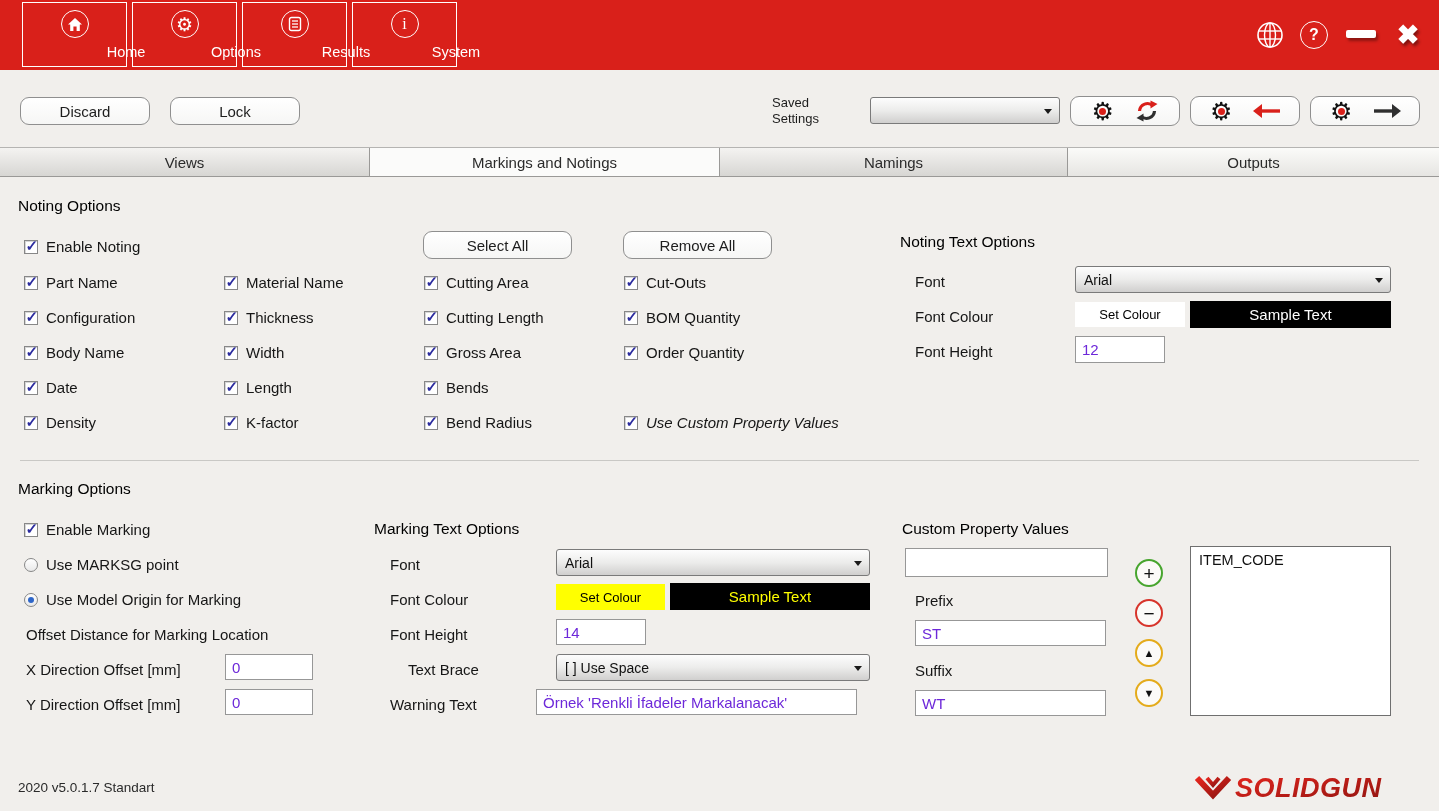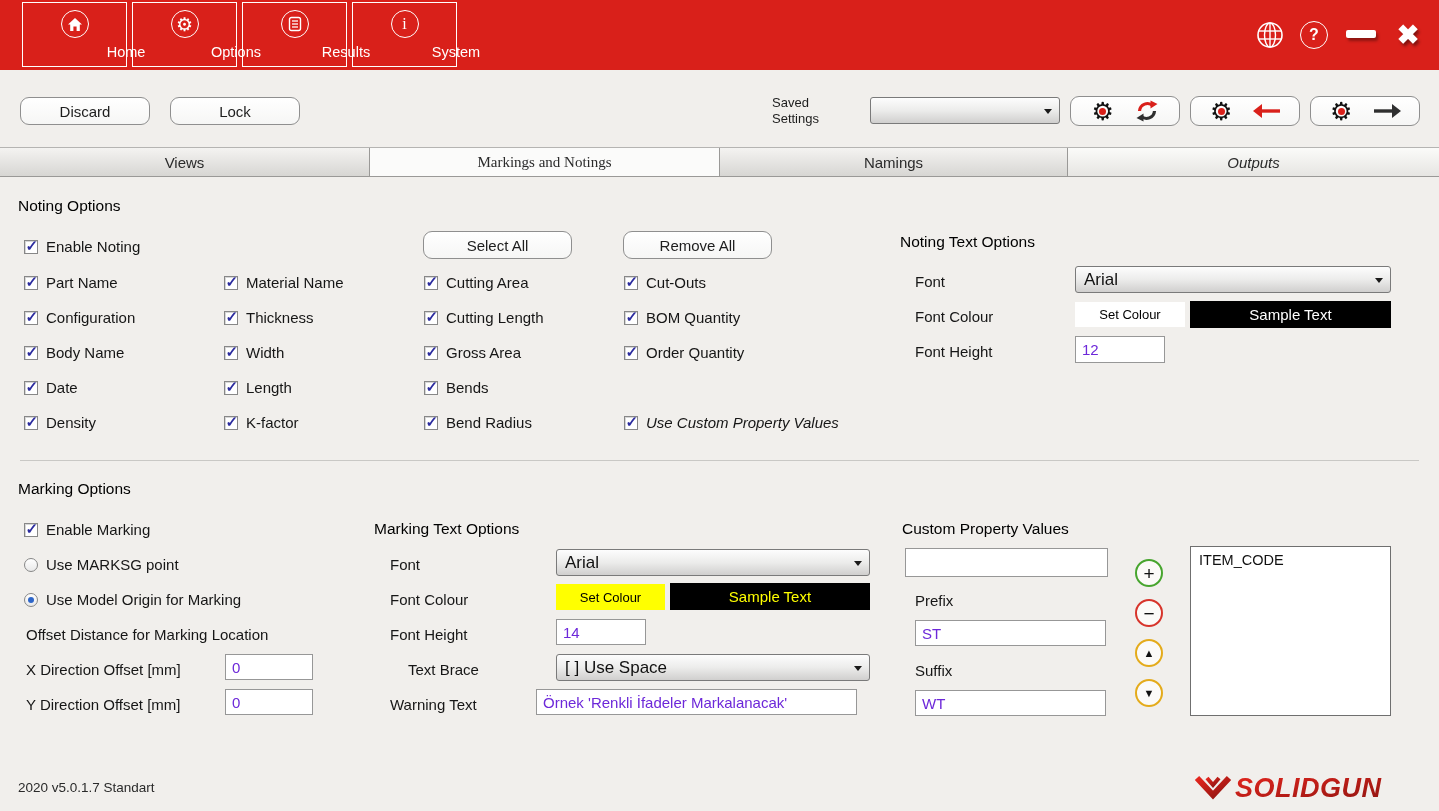--- a/index.html
+++ b/index.html
@@ -14,31 +14,31 @@
   .nav-btn .lab { position:absolute; bottom:6px; width:100%; color:#fff; font-size:14.5px; }
   .hgear { font-size:19px; line-height:19px; color:#fff; }
   .hdr-ic { position:absolute; color:#fff; display:flex; align-items:center; justify-content:center; cursor:pointer; }
   .help-circ { width:28px; height:28px; border:1.6px solid #fff; border-radius:50%; font-size:16px; font-weight:bold; display:flex; align-items:center; justify-content:center; }
   .minbar { width:30px; height:8px; background:#fff; border-radius:2px; box-shadow:2px 3px 3px rgba(0,0,0,.35); }
   .closex { font-size:27px; font-weight:bold; text-shadow:2px 3px 3px rgba(0,0,0,.4); line-height:27px; }
 
   
   .pill-btn { position:absolute; height:28px; border:1px solid #8f8f8f; border-radius:9px; background:linear-gradient(#ffffff,#f6f6f5); font-size:15px; color:#1d1d1d; display:flex; align-items:center; justify-content:center; cursor:pointer; font-family:inherit; }
   .saved-lbl { position:absolute; font-size:13px; color:#1d1d1d; line-height:16px; }
-  .select { position:absolute; height:27px; border:1px solid #7a7a7a; border-radius:3px; background:linear-gradient(#fdfdfd 0%,#ececeb 50%,#d0cfce 100%); display:flex; align-items:center; padding:0 20px 0 8px; font-size:17px; color:#111; cursor:pointer; }
+  .select { position:absolute; height:27px; border:1px solid #7a7a7a; border-radius:3px; background:linear-gradient(#fdfdfd 0%,#ececeb 50%,#d0cfce 100%); display:flex; align-items:center; padding:0 20px 0 8px; font-size:14px; color:#111; cursor:pointer; }
   .sel-arrow { position:absolute; right:7px; top:50%; margin-top:-2px; width:0; height:0; border-left:4.5px solid transparent; border-right:4.5px solid transparent; border-top:5px solid #1a1a1a; }
   .tool-ic-btn { position:absolute; width:110px; height:30px; border:1px solid #8f8f8f; border-radius:9px; background:linear-gradient(#ffffff,#f6f6f5); display:flex; align-items:center; justify-content:space-evenly; cursor:pointer; }
   .gearwrap { position:relative; width:26px; height:28px; font-size:25px; line-height:28px; color:#111; text-align:center; }
   .gearwrap .reddot { position:absolute; left:50%; top:53%; width:7px; height:7px; margin:-3.5px 0 0 -3.5px; background:#d9201a; border-radius:50%; }
 
   
   .tabbar { position:absolute; top:147px; left:0; width:1439px; height:30px; display:flex; border-top:1px solid #b5b4b2; border-bottom:1px solid #9a9997; }
   .tab { height:100%; font-size:15px; color:#2b2b2b; display:flex; align-items:center; justify-content:center; cursor:pointer; background:linear-gradient(#f4f3f1,#d7d6d3); }
   .tab + .tab { border-left:1px solid #9a9997; }
-  .tab.active { background:#fbfbfa;font-family:Liberation Serif, serif; }
+  .tab.active { background:#fbfbfa; }
   .tab.light { background:linear-gradient(#fbfbf9,#e6e5e2); }
 
   
   .sec-title { position:absolute; font-size:15.5px; font-weight:500; color:#000; }
   .flbl { position:absolute; font-size:15px; color:#161616; line-height:17px; white-space:nowrap; }
   .chk, .rad { position:absolute; display:flex; align-items:center; gap:8px; cursor:pointer; }
   .chk .box { width:14px; height:14px; border:1px solid #878787; background:#fff; position:relative; flex:0 0 auto; box-shadow:inset 1px 1px 0 #d7d7d7; }
   .chk .box.on::after { content:"\2713"; position:absolute; left:0.5px; top:-3.5px; font-size:15px; font-weight:bold; color:#2b2b9e; }
   .rad .dotc { width:14px; height:14px; border:1px solid #878787; border-radius:50%; background:linear-gradient(#fff,#e9e9e9); position:relative; flex:0 0 auto; }
   .rad .dotc.on::after { content:""; position:absolute; inset:3px; border-radius:50%; background:#2e66c8; }
@@ -154,21 +154,21 @@
   <svg width="30" height="20" viewBox="0 0 30 20">
     <line x1="2" y1="10" x2="21" y2="10" stroke="#2f2f2f" stroke-width="3.4"></line>
     <polygon points="20,3 29,10 20,17" fill="#2f2f2f"></polygon>
   </svg>
 </div>
 
 <div class="tabbar">
   <div class="tab" style="width:369px;">Views</div>
   <div class="tab active" style="width:350px;">Markings and Notings</div>
   <div class="tab" style="width:348px;">Namings</div>
-  <div class="tab light" style="width:372px;font-style:italic;">Outputs</div>
+  <div class="tab light" style="width:372px;">Outputs</div>
 </div>
 
 <div class="sec-title" style="left:18px; top:197px;">Noting Options</div>
 
 <label class="chk" style="left:24px; top:238px;">
   <span class="box on"></span>
   <span class="txt">Enable Noting</span>
 </label>
 
 <button class="pill-btn" style="left:423px; top:231px; width:149px;">Select All</button>

